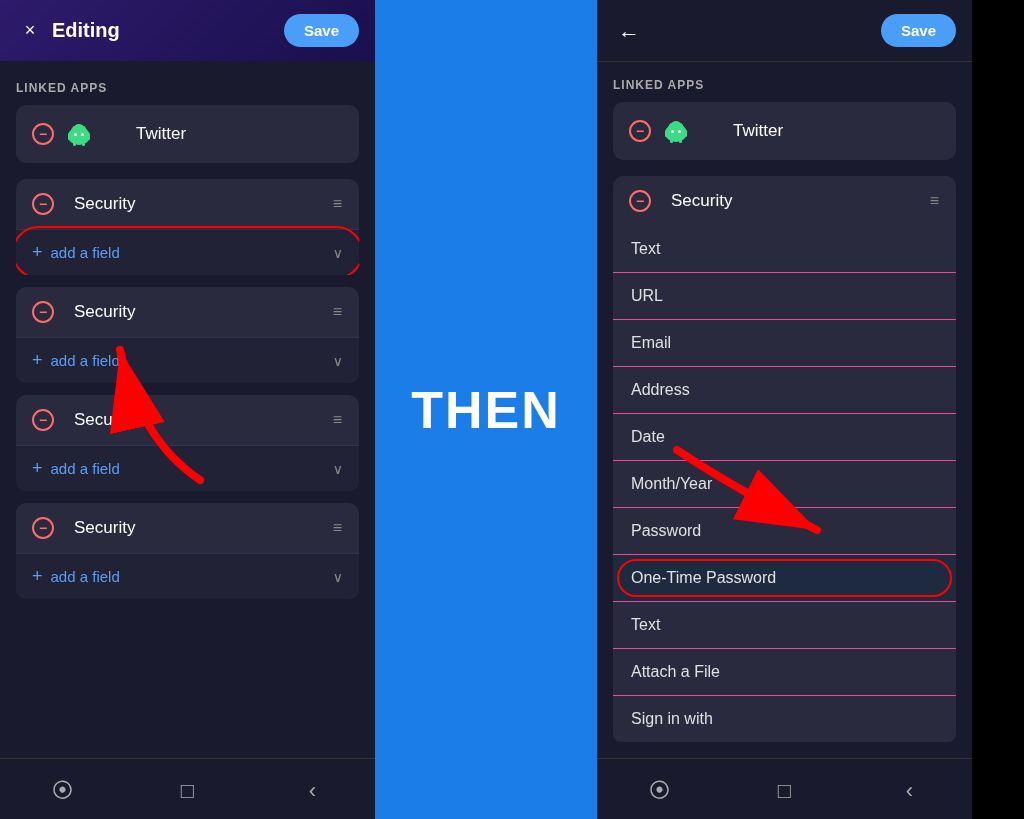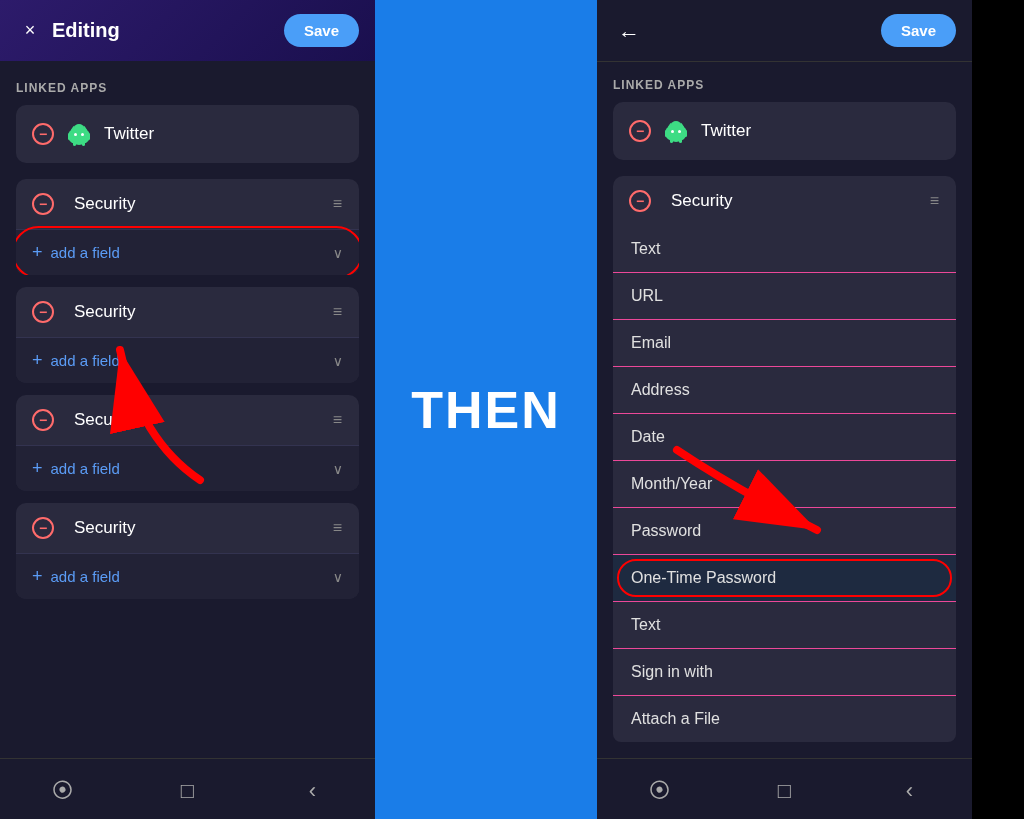--- a/index.html
+++ b/index.html
@@ -109,20 +109,21 @@
       width: 30px;
       height: 30px;
       margin-right: 10px;
       flex-shrink: 0;
     }
 
     .app-name {
       color: #fff;
       font-size: 17px;
       font-weight: 500;
+      margin-left: 32px;
     }
 
     .security-block {
       background: #2a2a3e;
       border-radius: 10px;
       margin-bottom: 12px;
       overflow: hidden;
     }
 
     .security-header-row {
@@ -464,22 +465,22 @@
       <div class="dropdown-item">Address</div>
       <div class="dropdown-item">Date</div>
       <div class="dropdown-item">Month/Year</div>
       <div class="dropdown-item">Password</div>
       <div class="dropdown-item highlighted" style="position:relative;">
         One-Time Password
         
         <div style="position:absolute;border:2.5px solid red;border-radius:28px;top:4px;left:4px;right:4px;bottom:4px;pointer-events:none;"></div>
       </div>
       <div class="dropdown-item">Text</div>
+      <div class="dropdown-item">Attach a File</div>
       <div class="dropdown-item">Sign in with</div>
-      <div class="dropdown-item">Attach a File</div>
     </div>
   </div>
 
   <svg style="position:absolute;top:430px;left:50px;width:220px;height:180px;pointer-events:none;z-index:10;" viewBox="0 0 220 180">
     <defs>
       <marker id="arrowhead-right" markerWidth="10" markerHeight="7" refX="10" refY="3.5" orient="auto">
         <polygon points="0 0, 10 3.5, 0 7" fill="red"></polygon>
       </marker>
     </defs>
     <path d="M 30 20 Q 90 60 170 100" stroke="red" stroke-width="8" fill="none" stroke-linecap="round" marker-end="url(#arrowhead-right)"></path>

